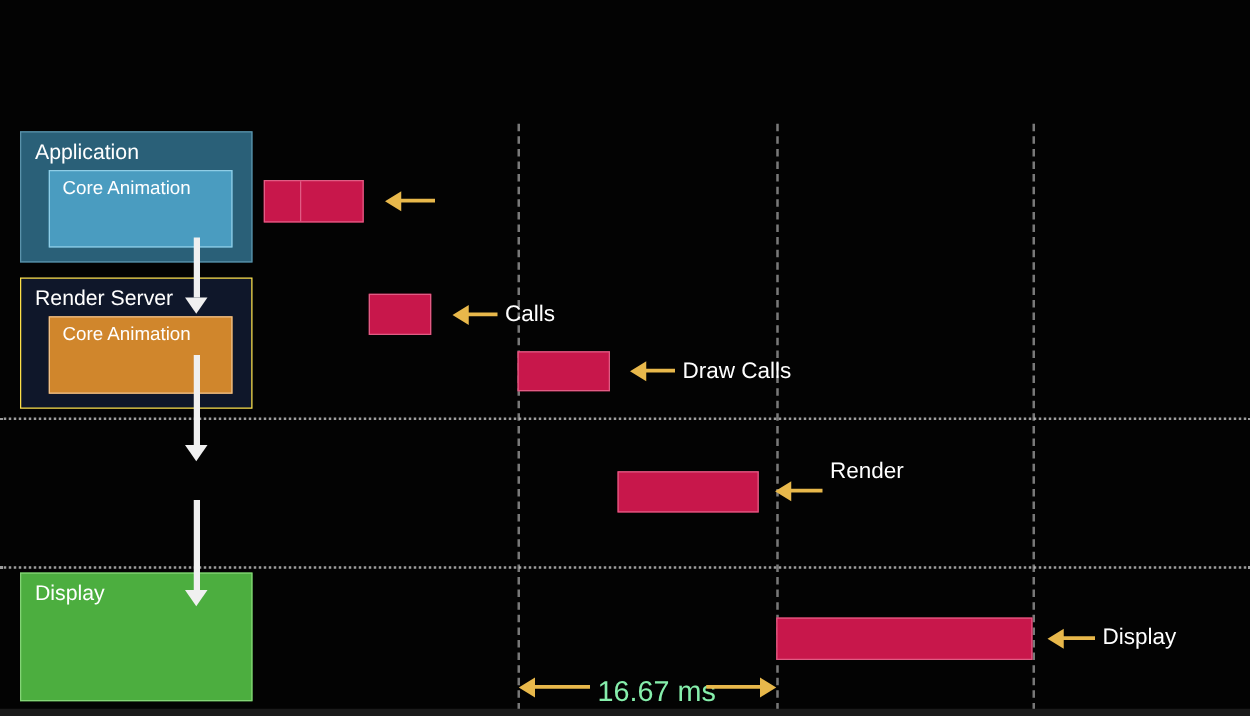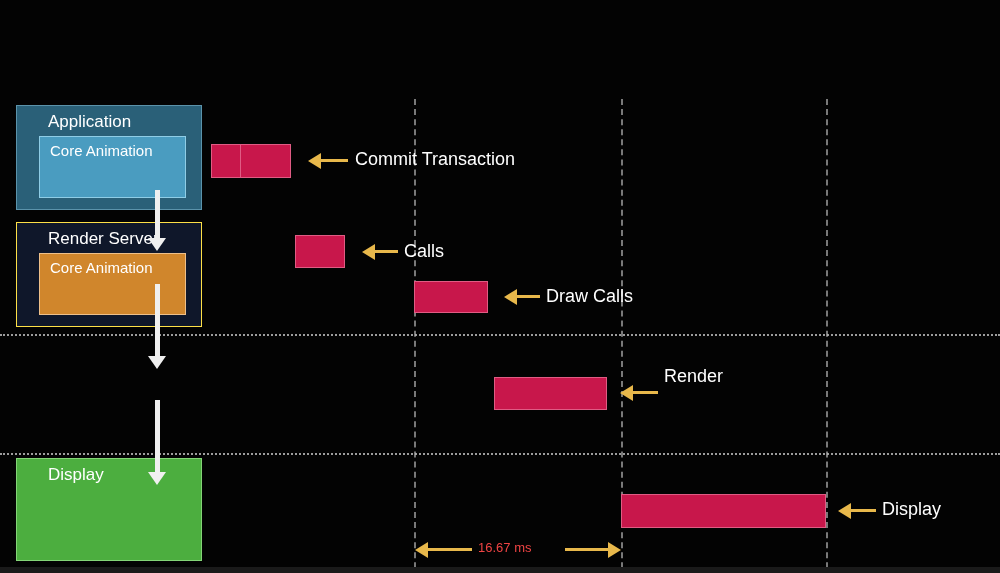--- a/index.html
+++ b/index.html
@@ -56,21 +56,20 @@
     box-sizing: border-box;
   }
   .stage-label {
     position: absolute;
     left: 11px;
     top: 6px;
     font-size: 17px;
     font-weight: 400;
     color: #ffffff;
     white-space: nowrap;
-    margin-left: 20px;
   }
   .stage-inner {
     position: absolute;
     box-sizing: border-box;
     border: 1px solid rgba(255,255,255,0.55);
   }
   .stage-inner-label {
     position: absolute;
     left: 10px;
     top: 5px;
@@ -182,23 +181,23 @@
     width: 0;
     height: 0;
     border-top: 8px solid transparent;
     border-bottom: 8px solid transparent;
     border-left: 13px solid #e8b84b;
   }
 
   
   #measure-text {
     position: absolute;
-    font-size: 13px;
-    font-weight: 400;
-    color: #ef4444;
+    font-size: 23px;
+    font-weight: 400;
+    color: #86efac;
     white-space: nowrap;
     text-align: center;
   }
 
   #bottom-band {
     position: absolute;
     left: 0;
     right: 0;
     bottom: 0;
     height: 6px;
@@ -244,21 +243,20 @@
   <div class="flow-head" style="top:356px;"></div>
 
   <div class="flow-arrow" style="top:400px; height:72px;"></div>
   <div class="flow-head" style="top:472px;"></div>
 
   <div class="bar" style="left:211px; top:144px; width:80px; height:34px;">
     <div class="bar-split" style="left:28px;"></div>
   </div>
   <div class="callout-head-left" style="left:308px; top:153px;"></div>
   <div class="callout-line" style="left:320px; top:159px; width:28px;"></div>
-  <div class="callout-text" style="left:355px; top:149px;">Commit Transaction</div>
 
   <div class="bar" style="left:295px; top:235px; width:50px; height:33px;"></div>
   <div class="callout-head-left" style="left:362px; top:244px;"></div>
   <div class="callout-line" style="left:374px; top:250px; width:24px;"></div>
   <div class="callout-text" style="left:404px; top:241px;">Calls</div>
 
   <div class="bar" style="left:414px; top:281px; width:74px; height:32px;"></div>
   <div class="callout-head-left" style="left:504px; top:289px;"></div>
   <div class="callout-line" style="left:516px; top:295px; width:24px;"></div>
   <div class="callout-text" style="left:546px; top:286px;">Draw Calls</div>

